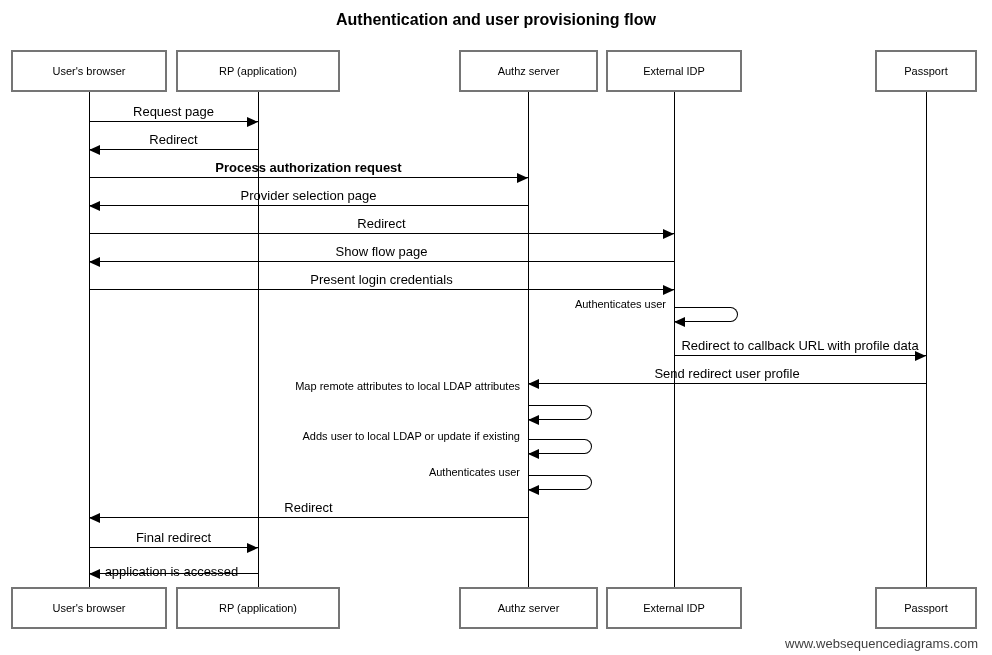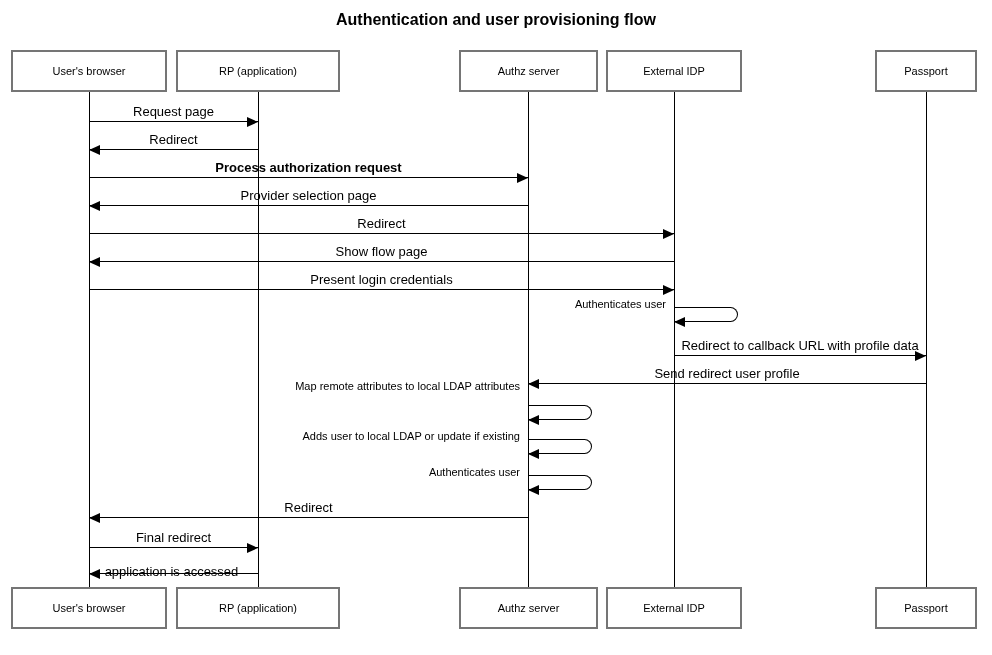--- a/index.html
+++ b/index.html
@@ -117,13 +117,14 @@
       <div class="msg-line" style="left: 89px; top: 517px; width: 439px; background: rgb(0, 0, 0);"></div>
       <div class="arrow-left" style="left: 89px; top: 513px; border-right-color: rgb(0, 0, 0);"></div>
       <div class="msg-label" style="left: 89px; top: 501px; width: 439px; color: rgb(0, 0, 0);">Redirect</div>
       <div class="msg-line" style="left: 89px; top: 547px; width: 169px; background: rgb(0, 0, 0);"></div>
       <div class="arrow-right" style="left: 247px; top: 543px; border-left-color: rgb(0, 0, 0);"></div>
       <div class="msg-label" style="left: 89px; top: 531px; width: 169px; color: rgb(0, 0, 0);">Final redirect</div>
       <div class="msg-line" style="left: 89px; top: 573px; width: 169px; background: rgb(0, 0, 0);"></div>
       <div class="arrow-left" style="left: 89px; top: 569px; border-right-color: rgb(0, 0, 0);"></div>
       <div class="msg-label" style="left: 87px; top: 557px; width: 169px; color: rgb(0, 0, 0); margin-top: 8px;">application is accessed</div>
     </div>
+  <div class="watermark">www.websequencediagrams.com</div>
 </div>
 
 </body></html>

